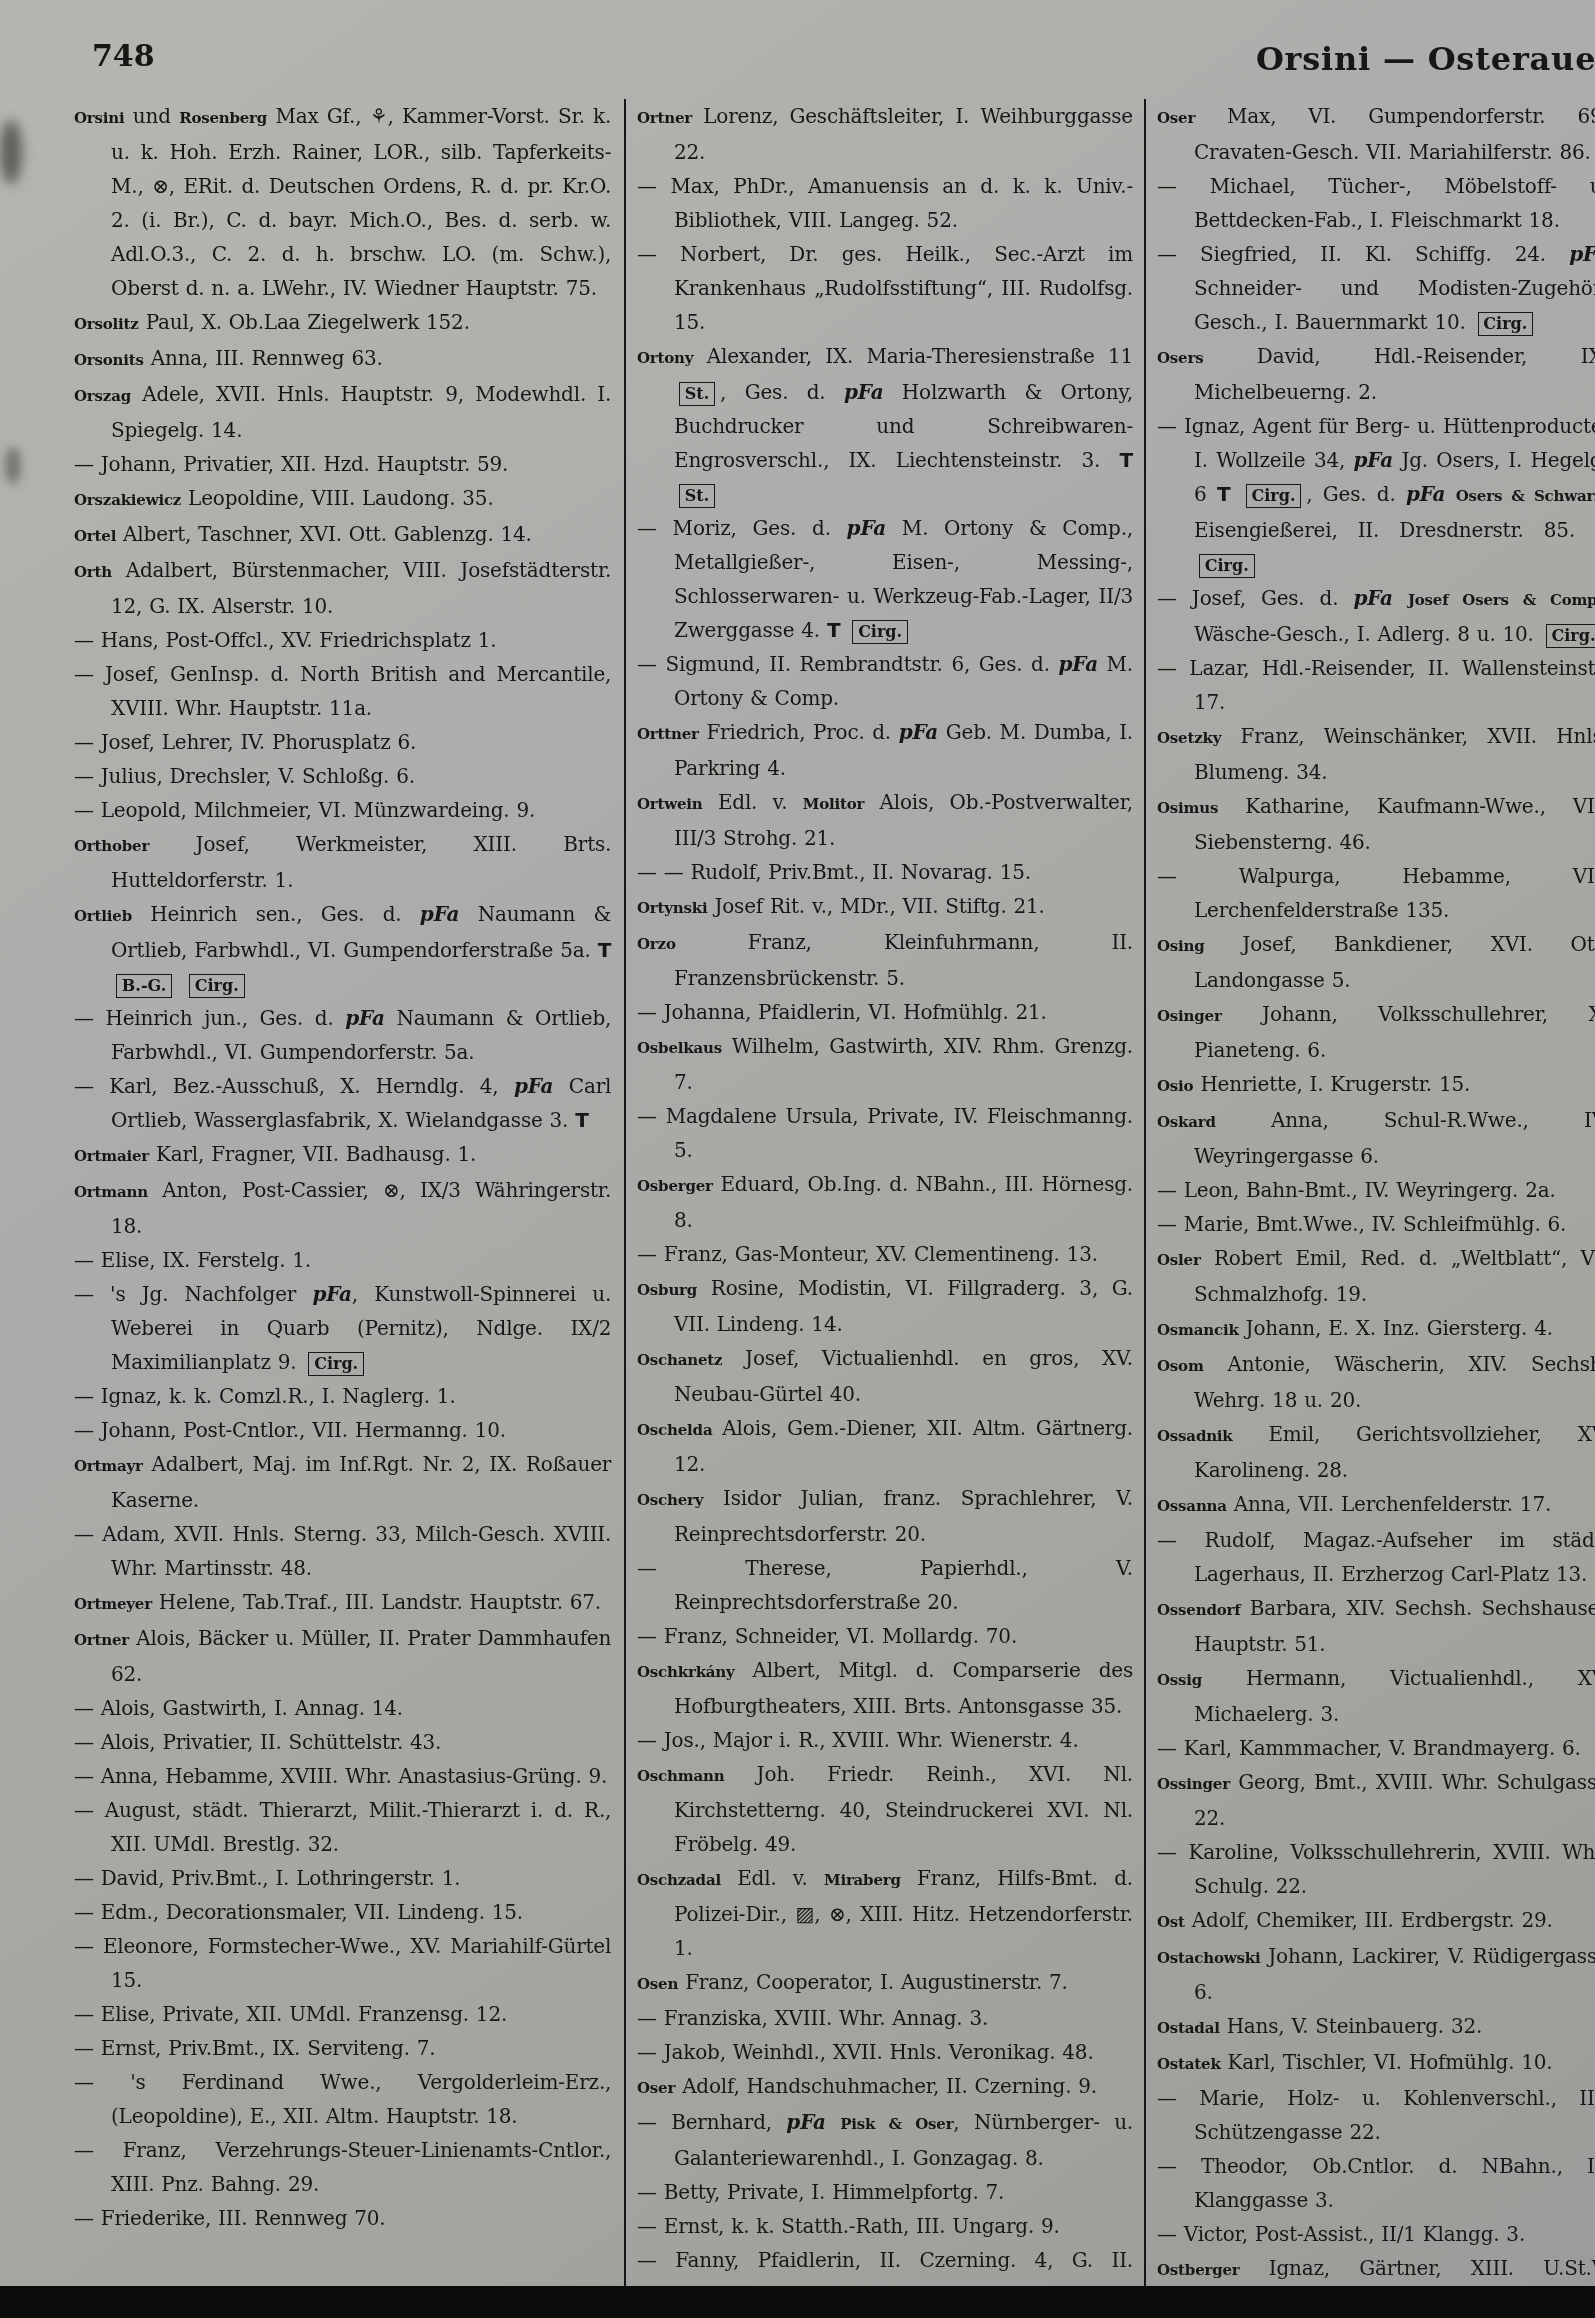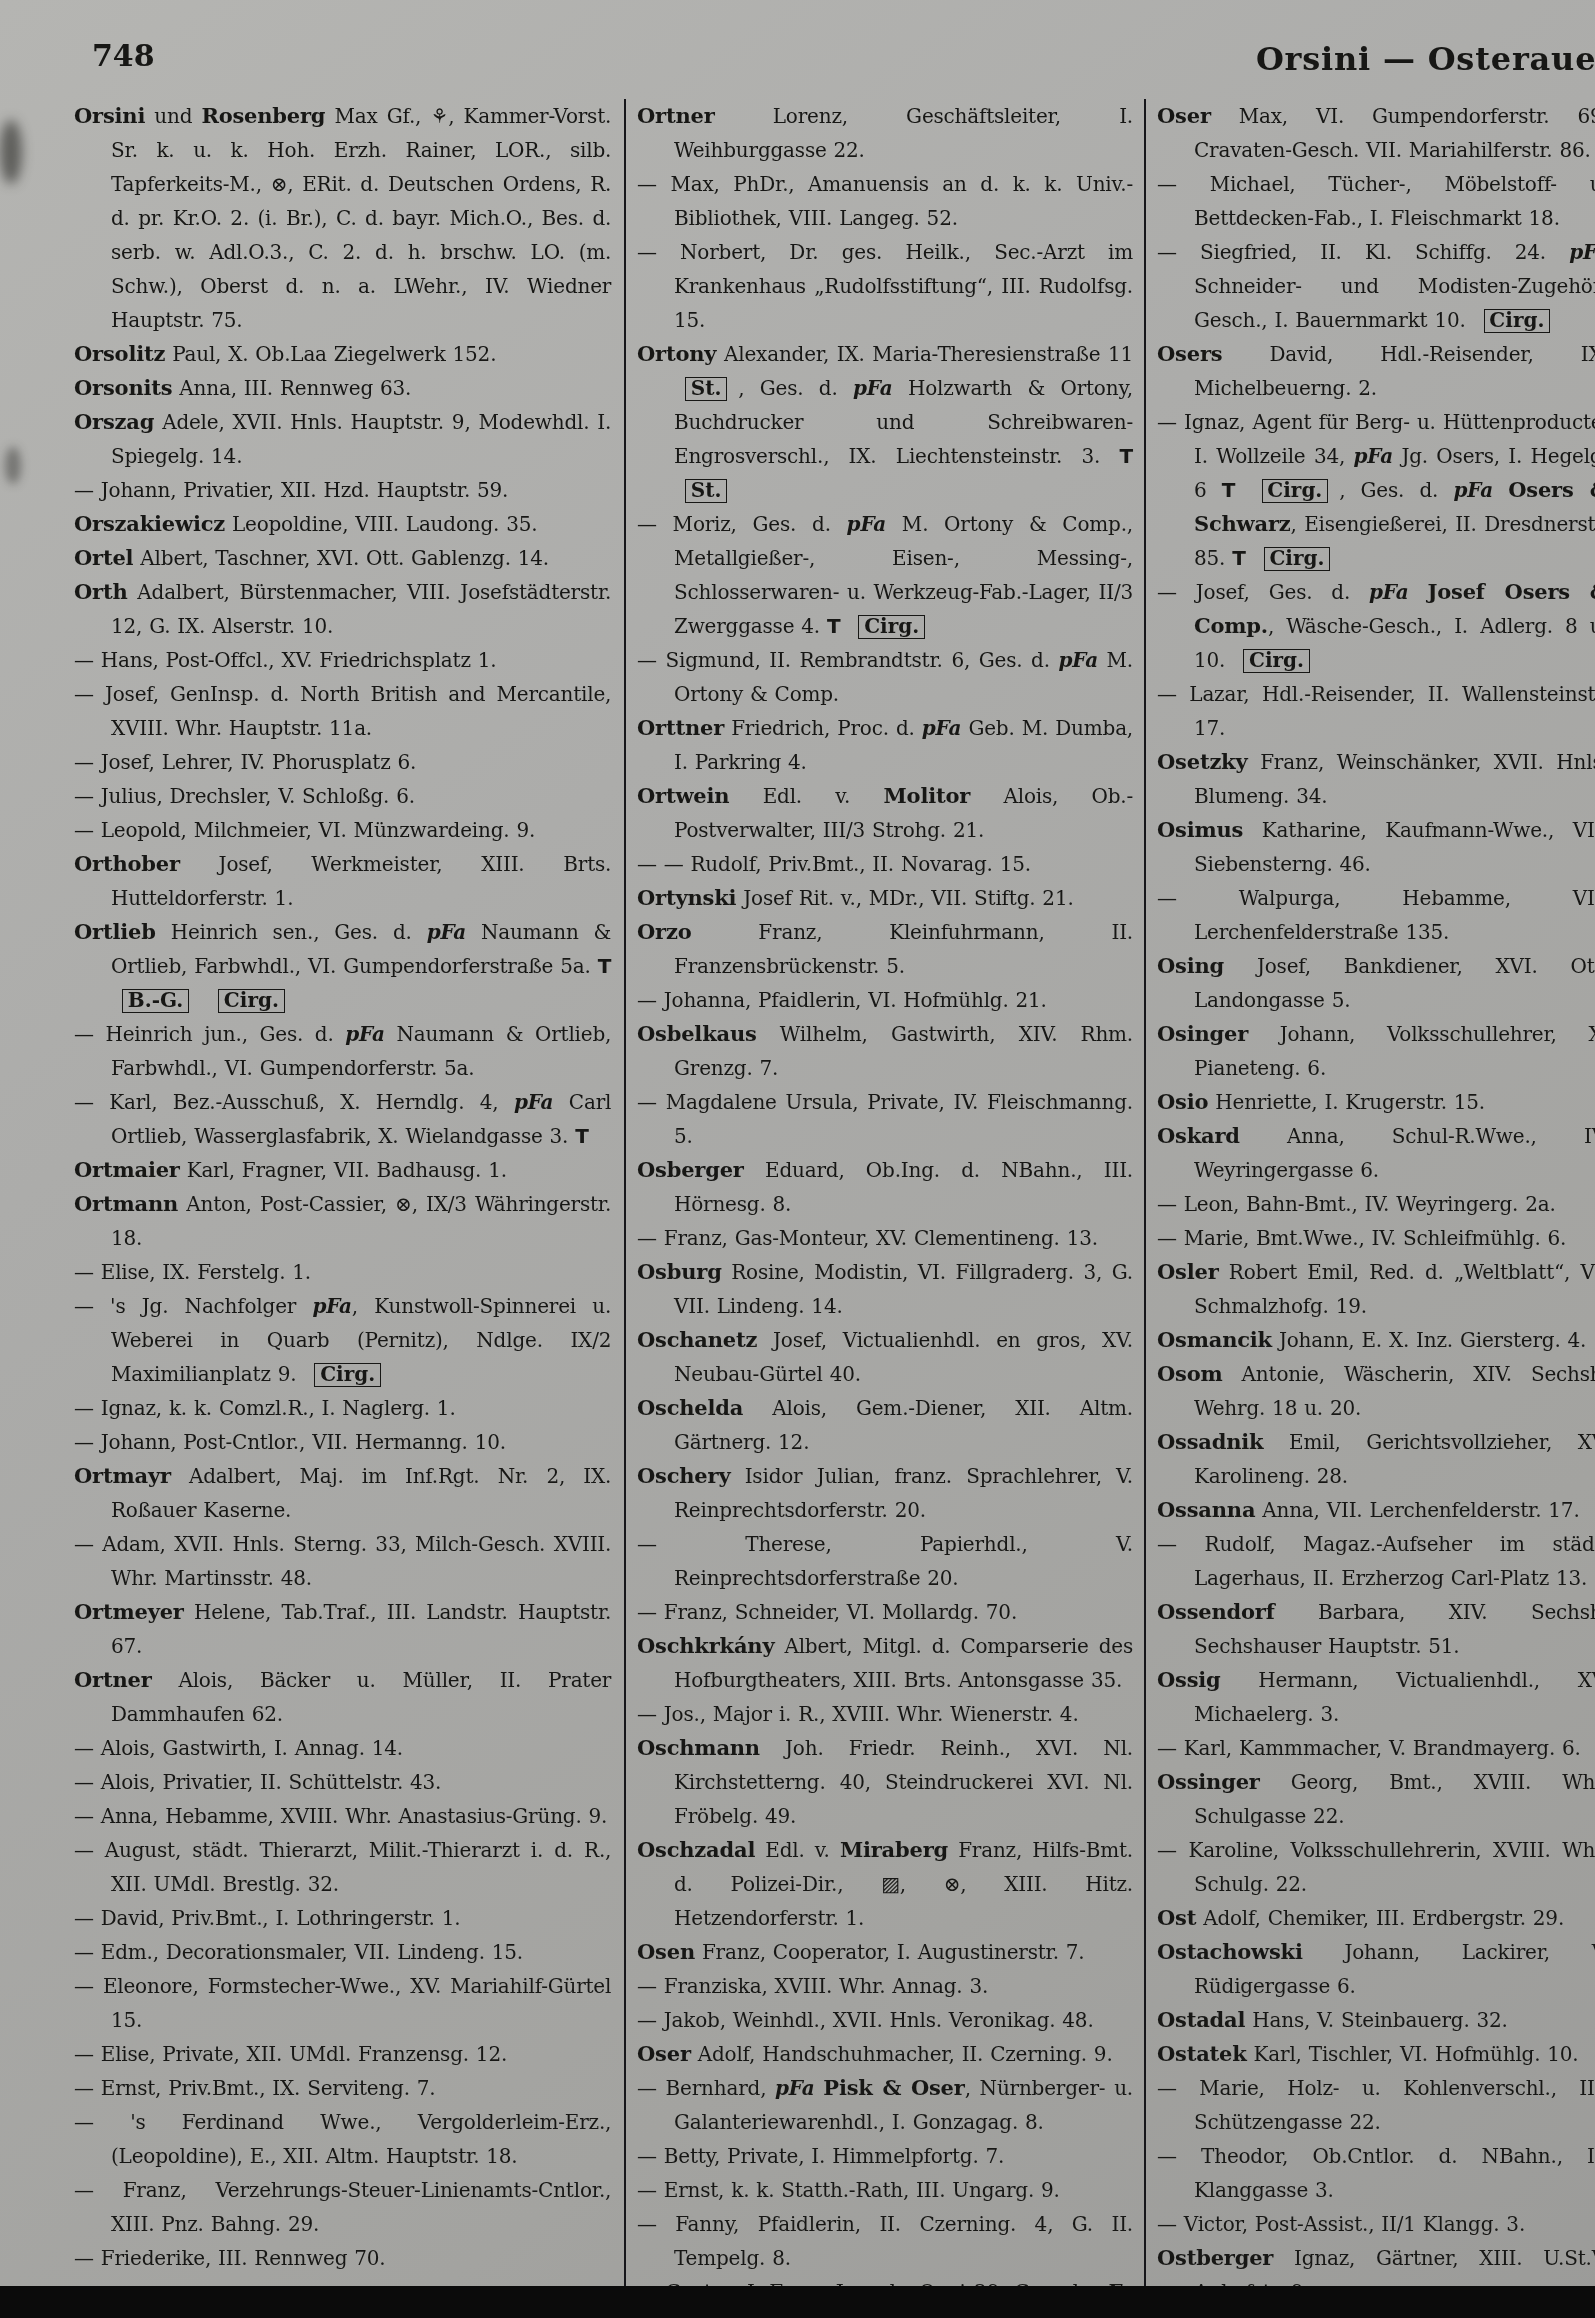--- a/index.html
+++ b/index.html
@@ -14,24 +14,24 @@
   .columns{display:flex;padding:3.2px 14.4px 56px 46px;}
   .col{box-sizing:border-box;}
   .col-1{width:552px;padding-right:12.8px;border-right:2.4px solid #16161a;}
   .col-2{width:520px;padding:0 11px;border-right:2.4px solid #16161a;}
   .col-3{flex:1;padding-left:11px;}
   .entry{
     margin:0;padding-left:37px;text-indent:-37px;
     font-size:20px;line-height:34px;text-align:justify;
     letter-spacing:-0.2px;word-spacing:0.8px;
   }
-  .entry b{font-size:21px;}
+  .entry b{font-size:15px;}
   .boxed{
-    border:1.6px solid #171715;padding:0 4.8px;margin:0 11px;
-    font-size:20px;font-weight:bold;letter-spacing:0;
+    border:1.6px solid #171715;padding:0 4.8px;margin:0 5px;
+    font-size:16px;font-weight:bold;letter-spacing:0;
     display:inline-block;line-height:21.5px;text-indent:0;vertical-align:baseline;
   }
   .tel{font-family:"DejaVu Sans","Liberation Sans",sans-serif;font-weight:bold;}
   .pfa{font-style:italic;font-weight:bold;}
   .right-shadow{position:absolute;top:0;right:0;width:22px;height:100%;
     background:linear-gradient(to right,rgba(0,0,0,0),rgba(15,15,15,0.5));}
   .bottom-edge{position:absolute;bottom:0;left:0;width:100%;height:33px;background:#0b0b0b;}
   .smudge{position:absolute;left:0px;top:120px;width:22px;height:64px;
     background:rgba(25,25,22,0.55);border-radius:50%;filter:blur(5.6px);}
   .smudge2{position:absolute;left:4.8px;top:447px;width:16px;height:37px;

